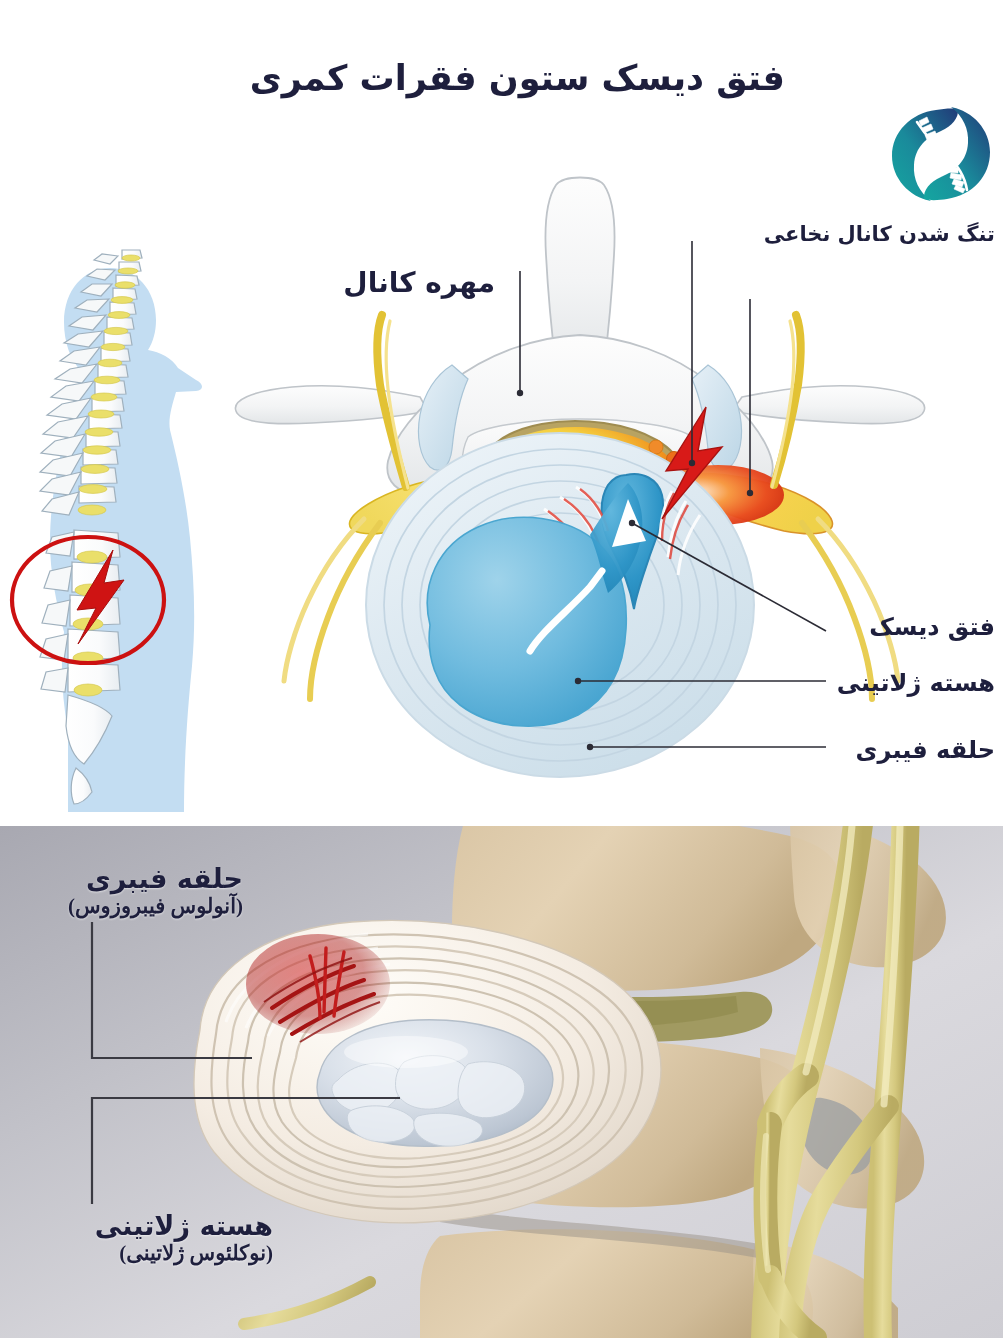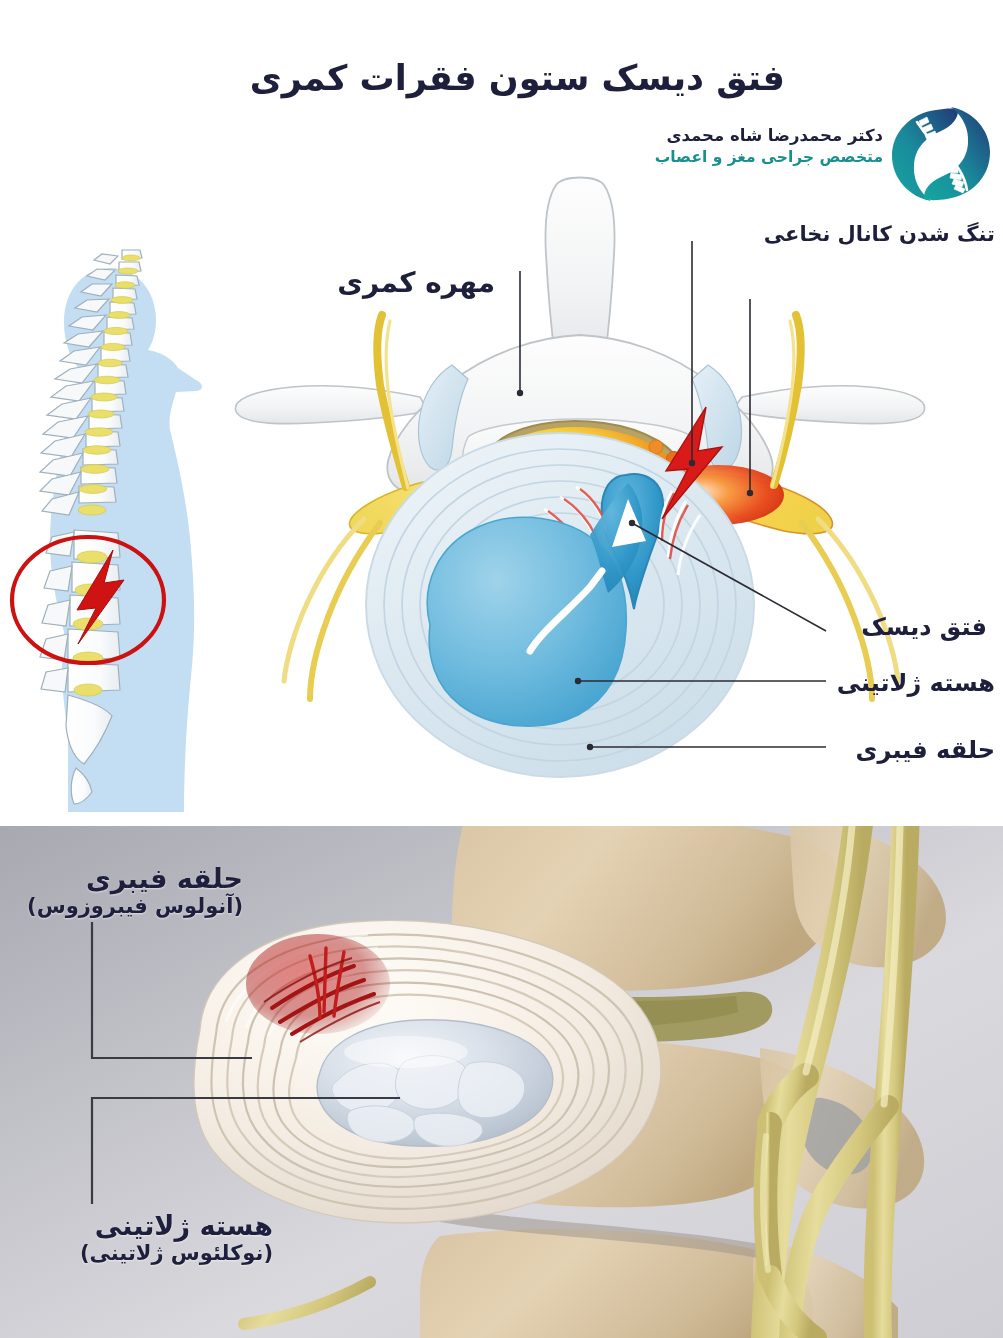--- a/index.html
+++ b/index.html
@@ -36,35 +36,35 @@
   #anatomy { position:absolute; left:230px; top:175px; width:700px; height:620px; }
 
   
   .tlabel {
     position:absolute; direction:rtl; color:#1e1f3d;
     font-weight:bold; white-space:nowrap;
   }
   #lbl-vertebra   { right:508px; top:266px; font-size:28px; }
   #lbl-stenosis   { right:8px;   top:222px; font-size:21px; }
   #lbl-nerve      { right:8px;   top:293px; font-size:24px; }
-  #lbl-herniation { right:16px;   top:613px; font-size:24px; }
+  #lbl-herniation { right:8px;   top:613px; font-size:24px; }
   #lbl-nucleus    { right:8px;   top:669px; font-size:24px; }
   #lbl-annulus    { right:8px;   top:736px; font-size:24px; }
 
   
   #bottom-panel {
     position:absolute; left:0; top:826px; width:1003px; height:512px;
     overflow:hidden;
     background:linear-gradient(118deg,#a9a9b2 0%,#c3c3ca 30%,#d9d8dd 58%,#cfcdd2 100%);
   }
   .blabel { position:absolute; direction:rtl; text-align:right; color:#1e1f3d; }
   .blabel .t1 { font-size:27px; font-weight:bold; white-space:nowrap; line-height:1.12;
                 text-shadow:0 1px 2px rgba(255,255,255,.55); }
   .blabel .t2 { font-size:21px; font-weight:bold; white-space:nowrap; line-height:1.2;
-                text-shadow:0 1px 2px rgba(255,255,255,.55); }
+                text-shadow:0 1px 2px rgba(255,255,255,.55);font-family:Liberation Serif, serif; }
   #blbl-annulus { right:760px; top:38px; }
   #blbl-nucleus { right:730px; top:385px; }
 
   svg { display:block; overflow:visible; }
 </style>
 </head>
 <body>
 
 <div id="poster">
 
@@ -100,24 +100,20 @@
             <path d="M43 45 l12 -3 1 5 -12 3 z"></path>
             <path d="M48 51 l12 -2 1 5 -12 2 z"></path>
             <path d="M53 57 l12 -1 1 5 -12 1 z"></path>
             <path d="M58 63 l11 1 0 5 -11 -1 z"></path>
             <path d="M62 69 l11 2 -1 5 -11 -2 z"></path>
             <path d="M65 75 l10 3 -2 5 -10 -3 z"></path>
             <path d="M67 81 l9 4 -2 4 -9 -4 z"></path>
           </g>
           <path d="M28 18 C36 30 46 42 58 52 C70 62 76 74 78 86" fill="none" stroke="#ffffff" stroke-width="2.6" stroke-linecap="round"></path>
         </svg>
-      </div>
-      <div id="logo-text">
-        <div id="logo-name">دکتر محمدرضا شاه محمدی</div>
-        <div id="logo-sub">متخصص جراحی مغز و اعصاب</div>
       </div>
     </div>
 
     <div id="silhouette">
       <svg viewBox="0 0 240 680" width="240" height="680">
         <defs>
           <linearGradient id="boneG" x1="0" y1="0" x2="1" y2="0">
             <stop offset="0" stop-color="#ffffff"></stop>
             <stop offset="0.6" stop-color="#fafbfc"></stop>
             <stop offset="1" stop-color="#e8edf1"></stop>
@@ -414,21 +410,21 @@
 
           <path d="M596 506 L348 506"></path>
           <circle cx="348" cy="506" r="3.2" fill="#2b2b35" stroke="none"></circle>
 
           <path d="M596 572 L360 572"></path>
           <circle cx="360" cy="572" r="3.2" fill="#2b2b35" stroke="none"></circle>
         </g>
       </svg>
     </div>
 
-    <div class="tlabel" id="lbl-vertebra">مهره کمری</div>
+    <div class="tlabel" id="lbl-vertebra">مهره کانال</div>
     <div class="tlabel" id="lbl-stenosis">تنگ شدن کانال نخاعی</div>
     <div class="tlabel" id="lbl-herniation">فتق دیسک</div>
     <div class="tlabel" id="lbl-nucleus">هسته ژلاتینی</div>
     <div class="tlabel" id="lbl-annulus">حلقه فیبری</div>
   </div>
 
   <div id="bottom-panel">
     <svg viewBox="0 0 1003 512" width="1003" height="512" style="position:absolute;left:0;top:0;">
       <defs>
         <linearGradient id="bgG2" x1="0" y1="0" x2="1" y2="1">

